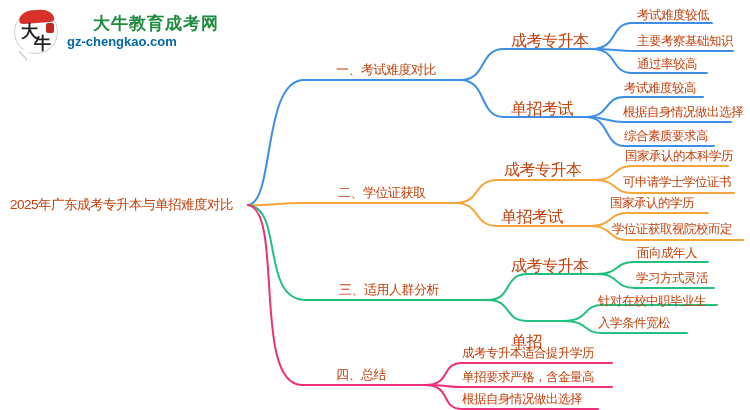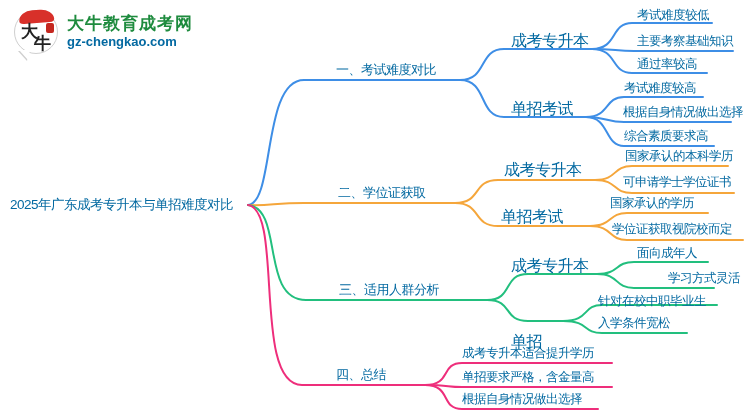--- a/index.html
+++ b/index.html
@@ -8,25 +8,25 @@
 
   
   .logo { position:absolute; left:14px; top:10px; display:flex; align-items:center; gap:9px; text-decoration:none; }
   .logo-badge { position:relative; width:44px; height:44px; background:#fff; border:1.5px solid #cfcfcf; border-radius:50%; flex:0 0 auto; }
   .logo-cap { position:absolute; left:4px; top:-1px; width:35px; height:13px; background:#d8302a; border-radius:18px 18px 6px 6px / 13px 13px 4px 4px; transform:rotate(-4deg); }
   .logo-char-a { position:absolute; left:6px; top:9px; font-size:17px; font-weight:bold; color:#222; }
   .logo-char-b { position:absolute; left:19px; top:21px; font-size:17px; font-weight:bold; color:#222; }
   .logo-seal { position:absolute; left:31px; top:12px; width:8px; height:10px; background:#c4271f; border-radius:2px; }
   .logo-tail { position:absolute; left:4px; bottom:-7px; width:0; height:0; border-left:9px solid transparent; border-right:2px solid transparent; border-top:10px solid #fff; filter:drop-shadow(-1px 1px 0 #cfcfcf); }
   .logo-text { display:flex; flex-direction:column; line-height:1.1; }
-  .logo-title { color:#1e8b3e; font-size:17px; font-weight:bold; letter-spacing:1px; }
+  .logo-title { color:#1e8b3e; font-size:17px; font-weight:bold; letter-spacing:1px;margin-left:26px; }
   .logo-url { color:#0369a1; font-size:13px; font-weight:bold; margin-top:2px; }
 
   
-  .lbl { position:absolute; white-space:nowrap; color:#0369a1; line-height:1.15; }
+  .lbl { position:absolute; white-space:nowrap; color:#c2410c; line-height:1.15; }
   .root-lbl { font-size:13.5px; letter-spacing:-0.5px; }
   .branch-lbl { font-size:13px; letter-spacing:-0.5px; }
   .sub-lbl { font-size:16px; letter-spacing:-0.5px; }
   .leaf-lbl { font-size:12.5px; letter-spacing:-0.5px; }
 
   svg { position:absolute; left:0; top:0; }
   path { fill:none; stroke-width:2; stroke-linecap:round; }
 </style>
 </head>
 <body>
@@ -97,21 +97,21 @@
   <div class="lbl sub-lbl" style="left:504px; top:161px;">成考专升本</div>
   <div class="lbl leaf-lbl" style="left:625px; top:149px;">国家承认的本科学历</div>
   <div class="lbl leaf-lbl" style="left:623px; top:175px;">可申请学士学位证书</div>
   <div class="lbl sub-lbl" style="left:501px; top:208px;">单招考试</div>
   <div class="lbl leaf-lbl" style="left:610px; top:196px;">国家承认的学历</div>
   <div class="lbl leaf-lbl" style="left:612px; top:222px;">学位证获取视院校而定</div>
 
   <div class="lbl branch-lbl" style="left:339px; top:283px;">三、适用人群分析</div>
   <div class="lbl sub-lbl" style="left:511px; top:257px;">成考专升本</div>
   <div class="lbl leaf-lbl" style="left:637px; top:246px;">面向成年人</div>
-  <div class="lbl leaf-lbl" style="left:668px; top:271px;">学习方式灵活</div>
+  <div class="lbl leaf-lbl" style="left:636px; top:271px;">学习方式灵活</div>
   <div class="lbl sub-lbl" style="left:511px; top:306px;margin-top:27px;">单招</div>
   <div class="lbl leaf-lbl" style="left:598px; top:294px;">针对在校中职毕业生</div>
   <div class="lbl leaf-lbl" style="left:598px; top:316px;">入学条件宽松</div>
 
   <div class="lbl branch-lbl" style="left:336px; top:368px;">四、总结</div>
   <div class="lbl leaf-lbl" style="left:462px; top:346px;">成考专升本适合提升学历</div>
   <div class="lbl leaf-lbl" style="left:462px; top:370px;">单招要求严格，含金量高</div>
   <div class="lbl leaf-lbl" style="left:462px; top:392px;">根据自身情况做出选择</div>
 
 </div>

